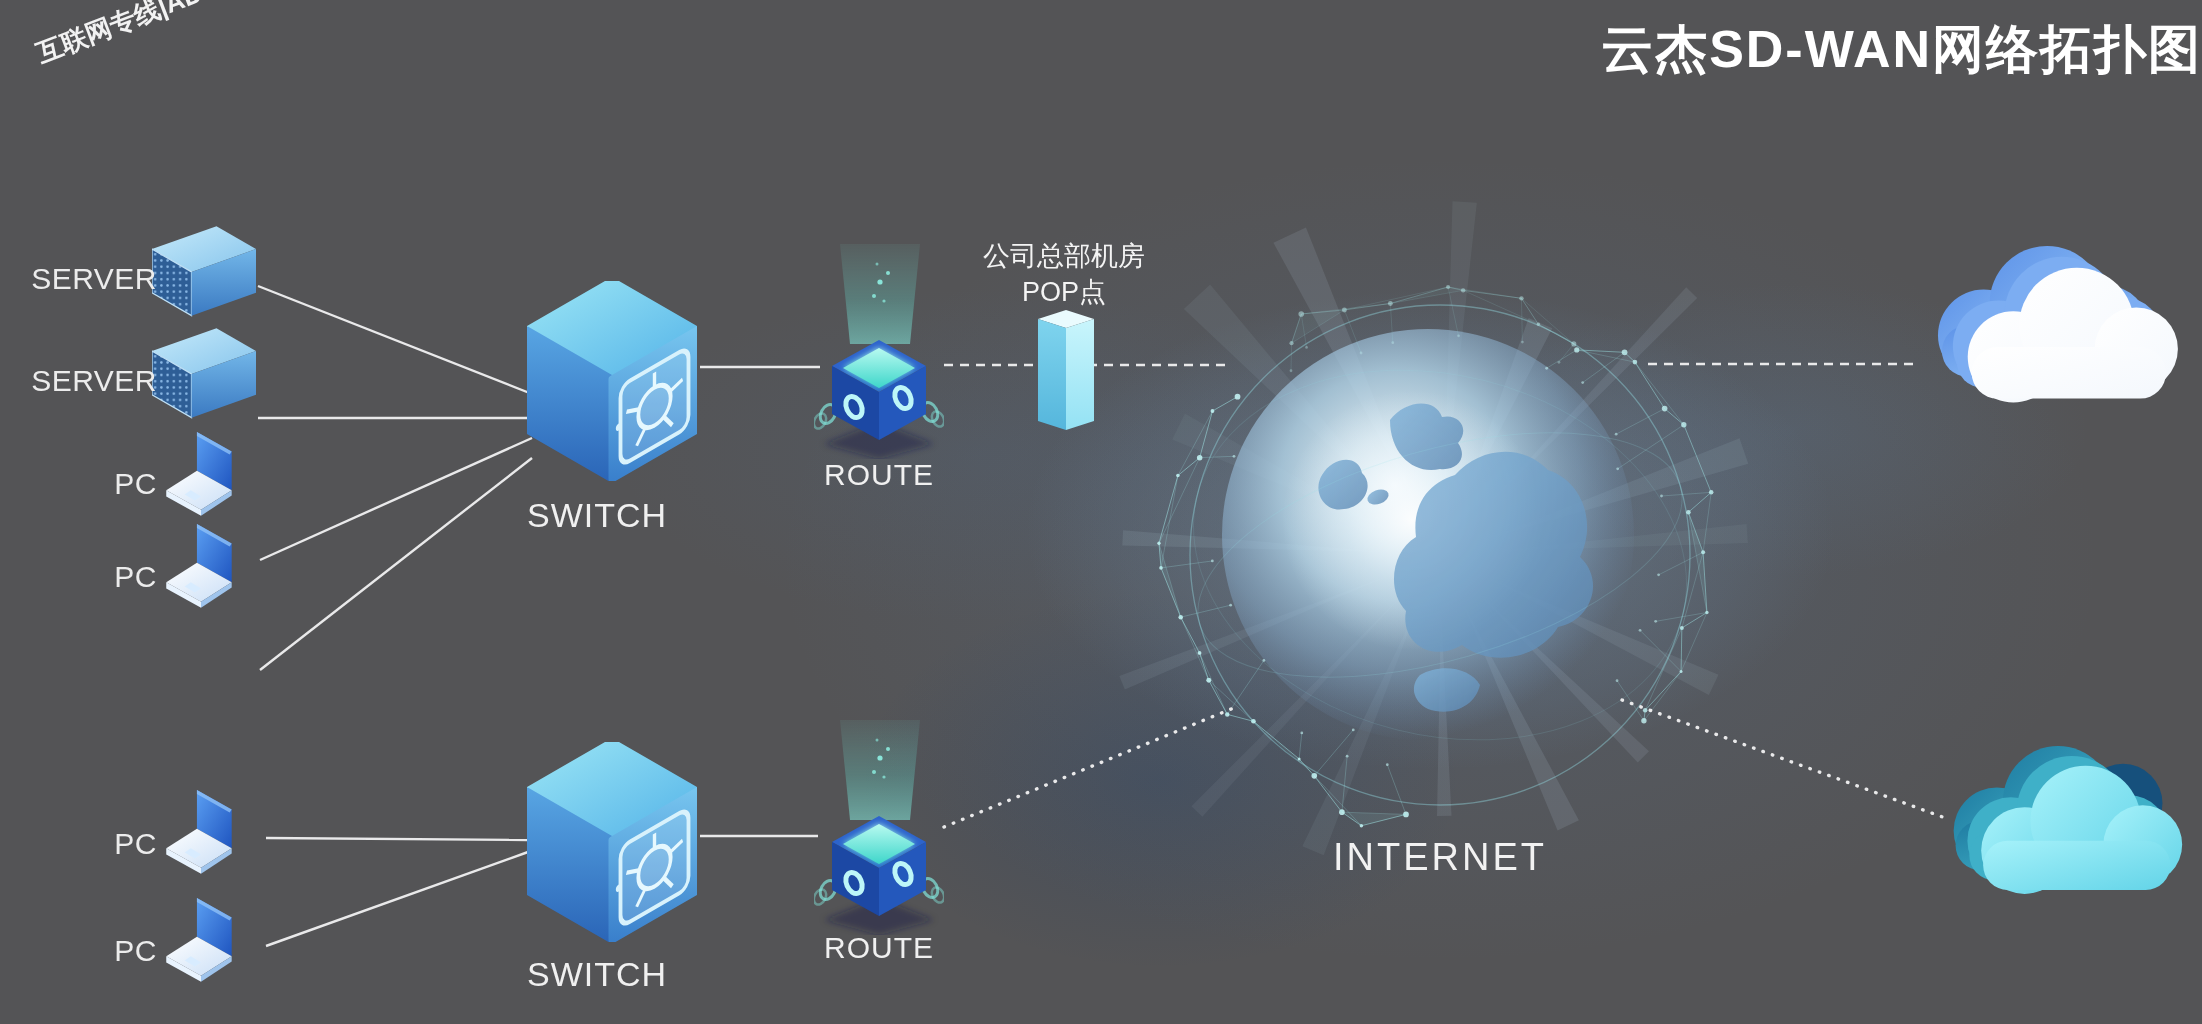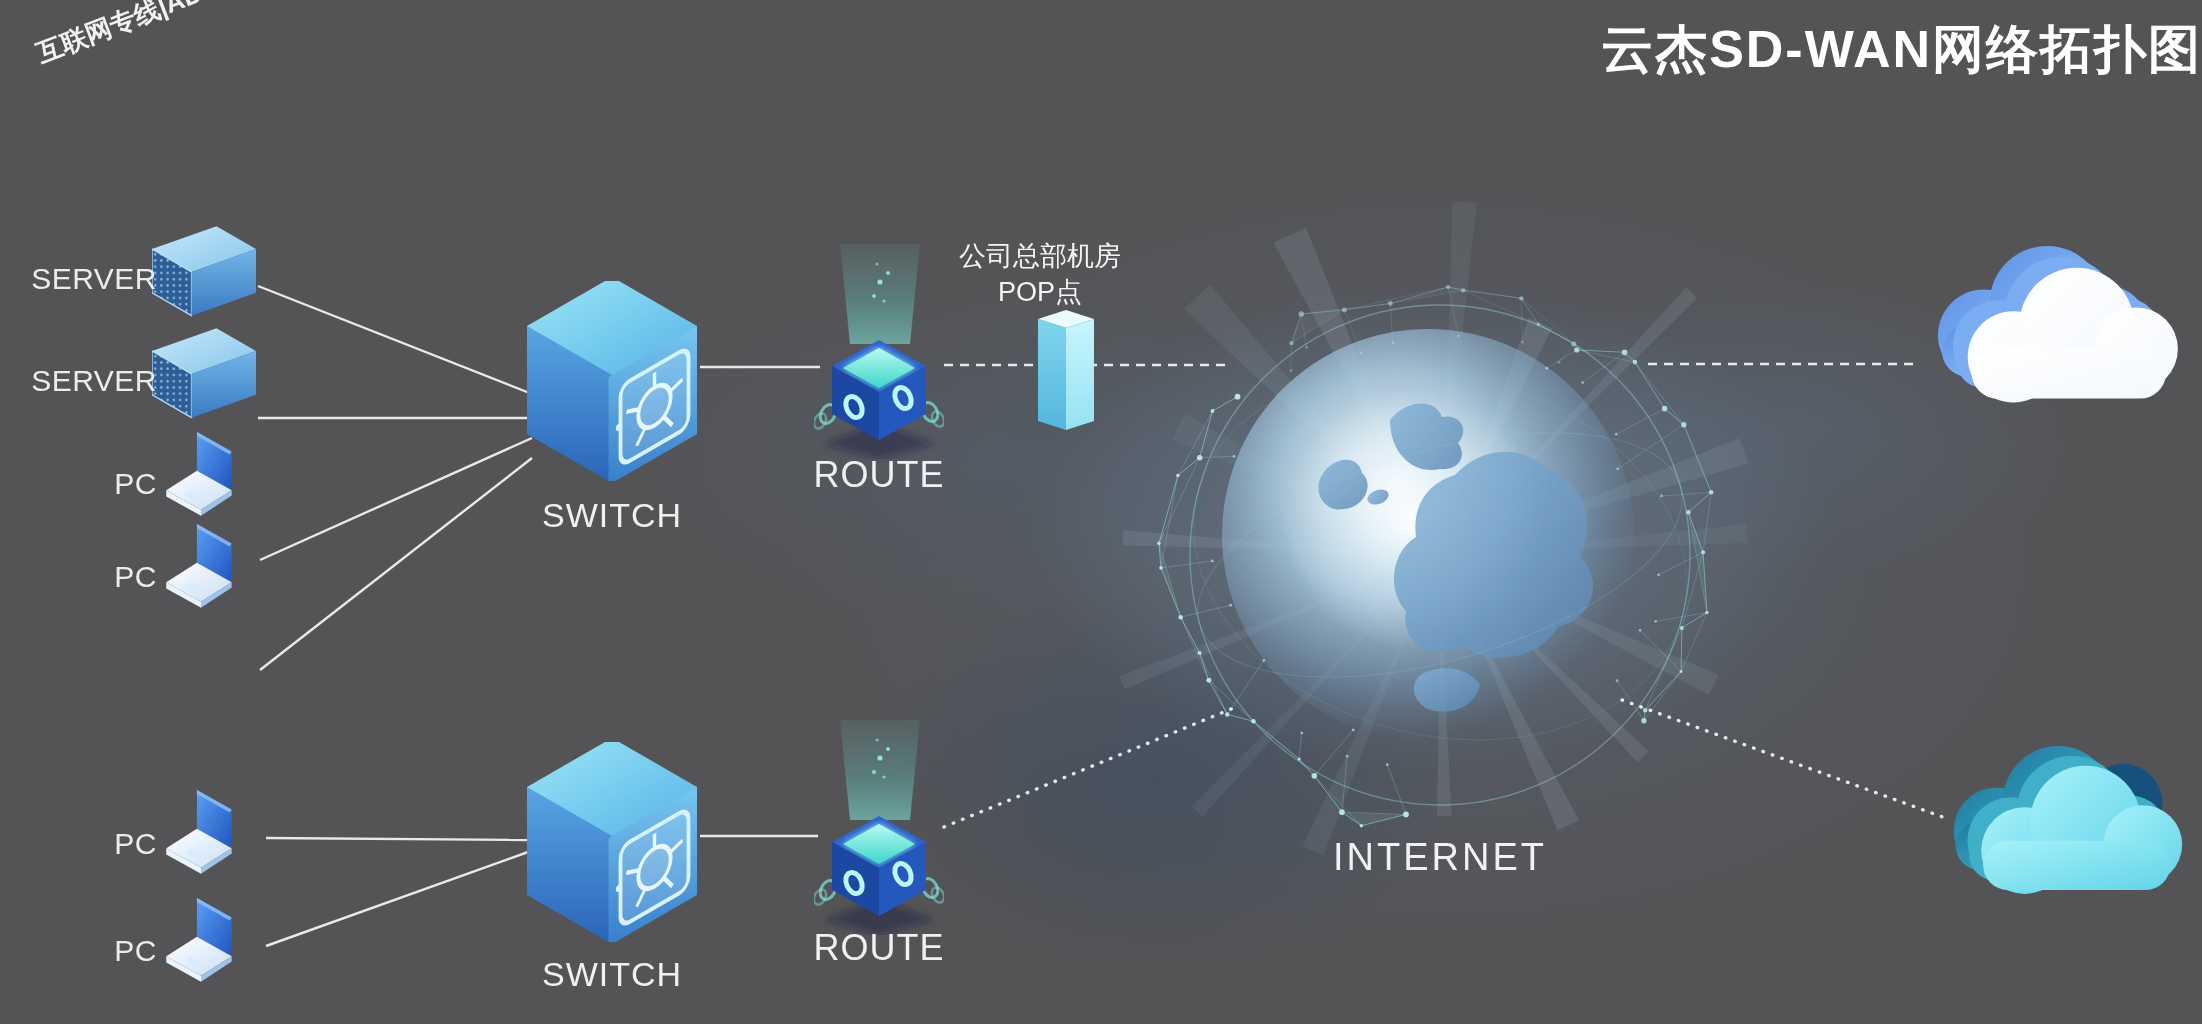--- a/index.html
+++ b/index.html
@@ -13,23 +13,23 @@
       radial-gradient(ellipse 430px 210px at 1790px 430px, rgba(100,140,180,0.16), transparent 70%),
       radial-gradient(ellipse 520px 240px at 980px 455px, rgba(80,115,155,0.14), transparent 70%);
     font-family:"Liberation Sans","DejaVu Sans",sans-serif;
     color:#ececec;
   }
   .icon{position:absolute;z-index:4;}
   #lines{position:absolute;left:0;top:0;z-index:3;pointer-events:none;}
   #globe{position:absolute;left:1060px;top:175px;z-index:2;}
   .lbl{position:absolute;z-index:6;color:#ececec;white-space:nowrap;}
   .dev-lbl{left:17px;width:140px;text-align:right;font-size:30px;line-height:34px;letter-spacing:0.5px;}
-  .node-lbl{text-align:center;font-size:34px;line-height:38px;letter-spacing:1px;color:#f0f0f0;}
-  .route-lbl{text-align:center;font-size:36px;line-height:34px;letter-spacing:1px;color:#f0f0f0;}
-  .pop-lbl{left:940px;width:200px;text-align:center;font-size:27px;line-height:32px;color:#f4f4f4;}
+  .node-lbl{font-size:34px;line-height:38px;letter-spacing:1px;color:#f0f0f0;}
+  .route-lbl{text-align:center;font-size:30px;line-height:34px;letter-spacing:1px;color:#f0f0f0;}
+  .pop-lbl{left:964px;width:200px;text-align:center;font-size:27px;line-height:32px;color:#f4f4f4;}
   .cloud-lbl{text-align:center;color:#f2f2f2;}
   #title{left:0;width:2202px;top:6px;text-align:right;font-size:52px;line-height:86px;font-weight:bold;letter-spacing:2px;color:#ffffff;}
   #internet-lbl{left:1330px;width:220px;top:836px;text-align:center;font-size:38px;letter-spacing:3px;color:#f2f2f2;}
   #adsl-lbl{left:955px;top:714px;width:270px;text-align:center;font-size:26px;font-weight:600;color:#f2f2f2;
     transform:rotate(-21deg);transform-origin:50% 50%;z-index:6;}
   #defs-svg{position:absolute;width:0;height:0;}
 </style>
 </head>
 <body>
 

